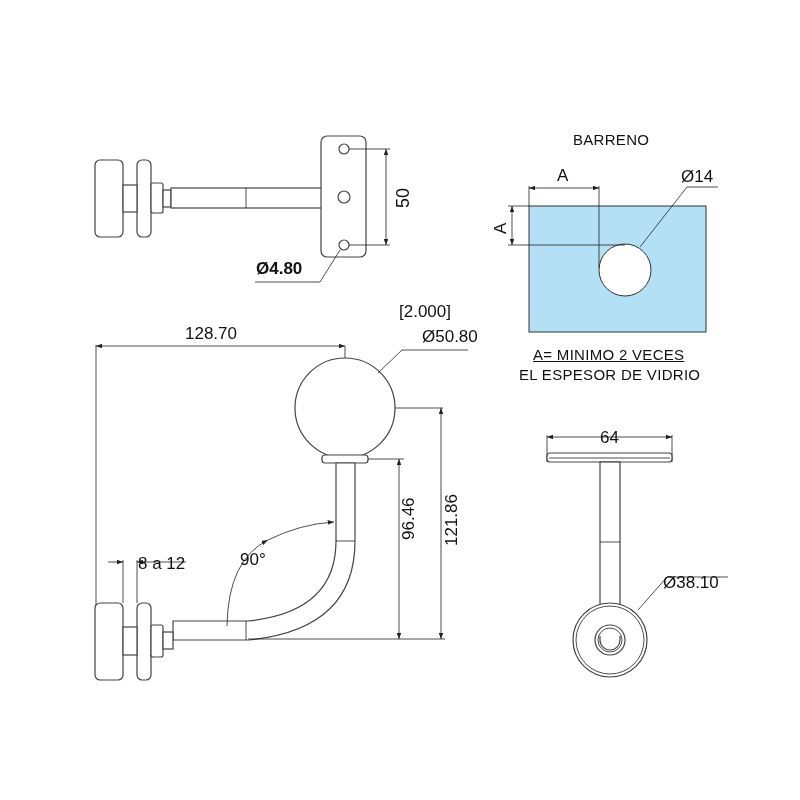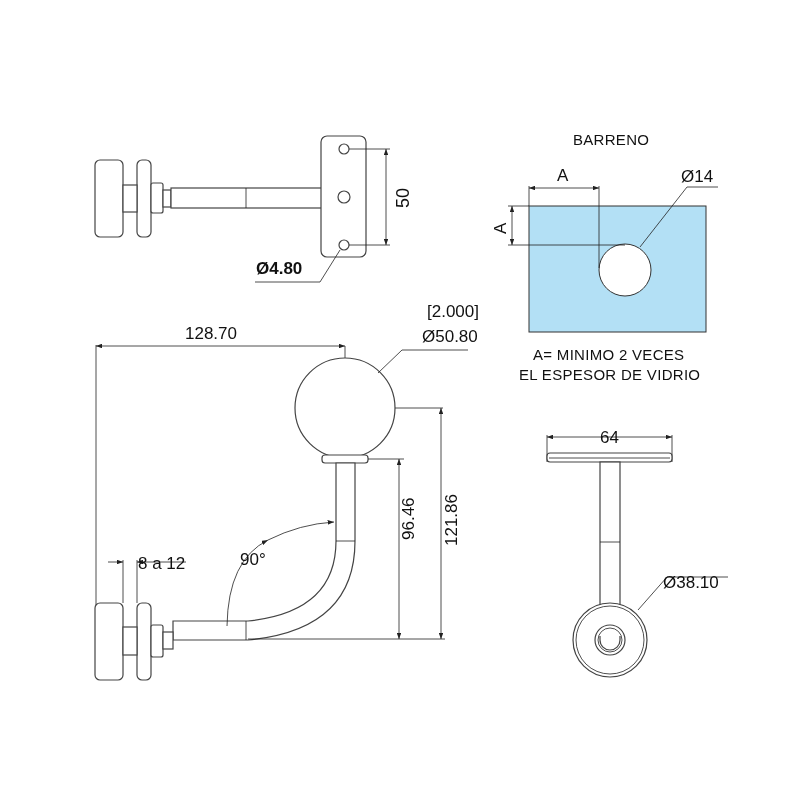--- a/index.html
+++ b/index.html
@@ -112,25 +112,25 @@
   </g>
 </svg>
 
 <div class="lbl dim vert" style="left:394px;top:208px;transform:rotate(-90deg);font-size:18px;">50</div>
 <div class="lbl dim" style="left:256px;top:260px;font-weight:bold;">Ø4.80</div>
 
 <div class="lbl note" style="left:573px;top:132px;">BARRENO</div>
 <div class="lbl dim" style="left:557px;top:167px;">A</div>
 <div class="lbl dim vert" style="left:492px;top:234px;transform:rotate(-90deg);">A</div>
 <div class="lbl dim" style="left:681px;top:168px;">Ø14</div>
-<div class="lbl note" style="left:533px;top:347px;">A= MINIMO 2 VECES</div>
+<div class="lbl note" style="left:533px;top:347px;text-decoration:underline;">A= MINIMO 2 VECES</div>
 <div class="lbl note" style="left:519px;top:367px;">EL ESPESOR DE VIDRIO</div>
 
 <div class="lbl dim" style="left:185px;top:325px;">128.70</div>
-<div class="lbl dim" style="left:399px;top:303px;margin-left:28px;">[2.000]</div>
+<div class="lbl dim" style="left:399px;top:303px;">[2.000]</div>
 <div class="lbl dim" style="left:398px;top:328px;margin-left:24px;">Ø50.80</div>
 <div class="lbl dim vert" style="left:400px;top:540px;transform:rotate(-90deg);">96.46</div>
 <div class="lbl dim vert" style="left:443px;top:546px;transform:rotate(-90deg);">121.86</div>
 <div class="lbl dim" style="left:138px;top:539px;margin-top:16px;">8 a 12</div>
 <div class="lbl dim" style="left:240px;top:551px;">90°</div>
 
 <div class="lbl dim" style="left:600px;top:417px;margin-top:12px;">64</div>
 <div class="lbl dim" style="left:663px;top:574px;">Ø38.10</div>
 </div>
 

